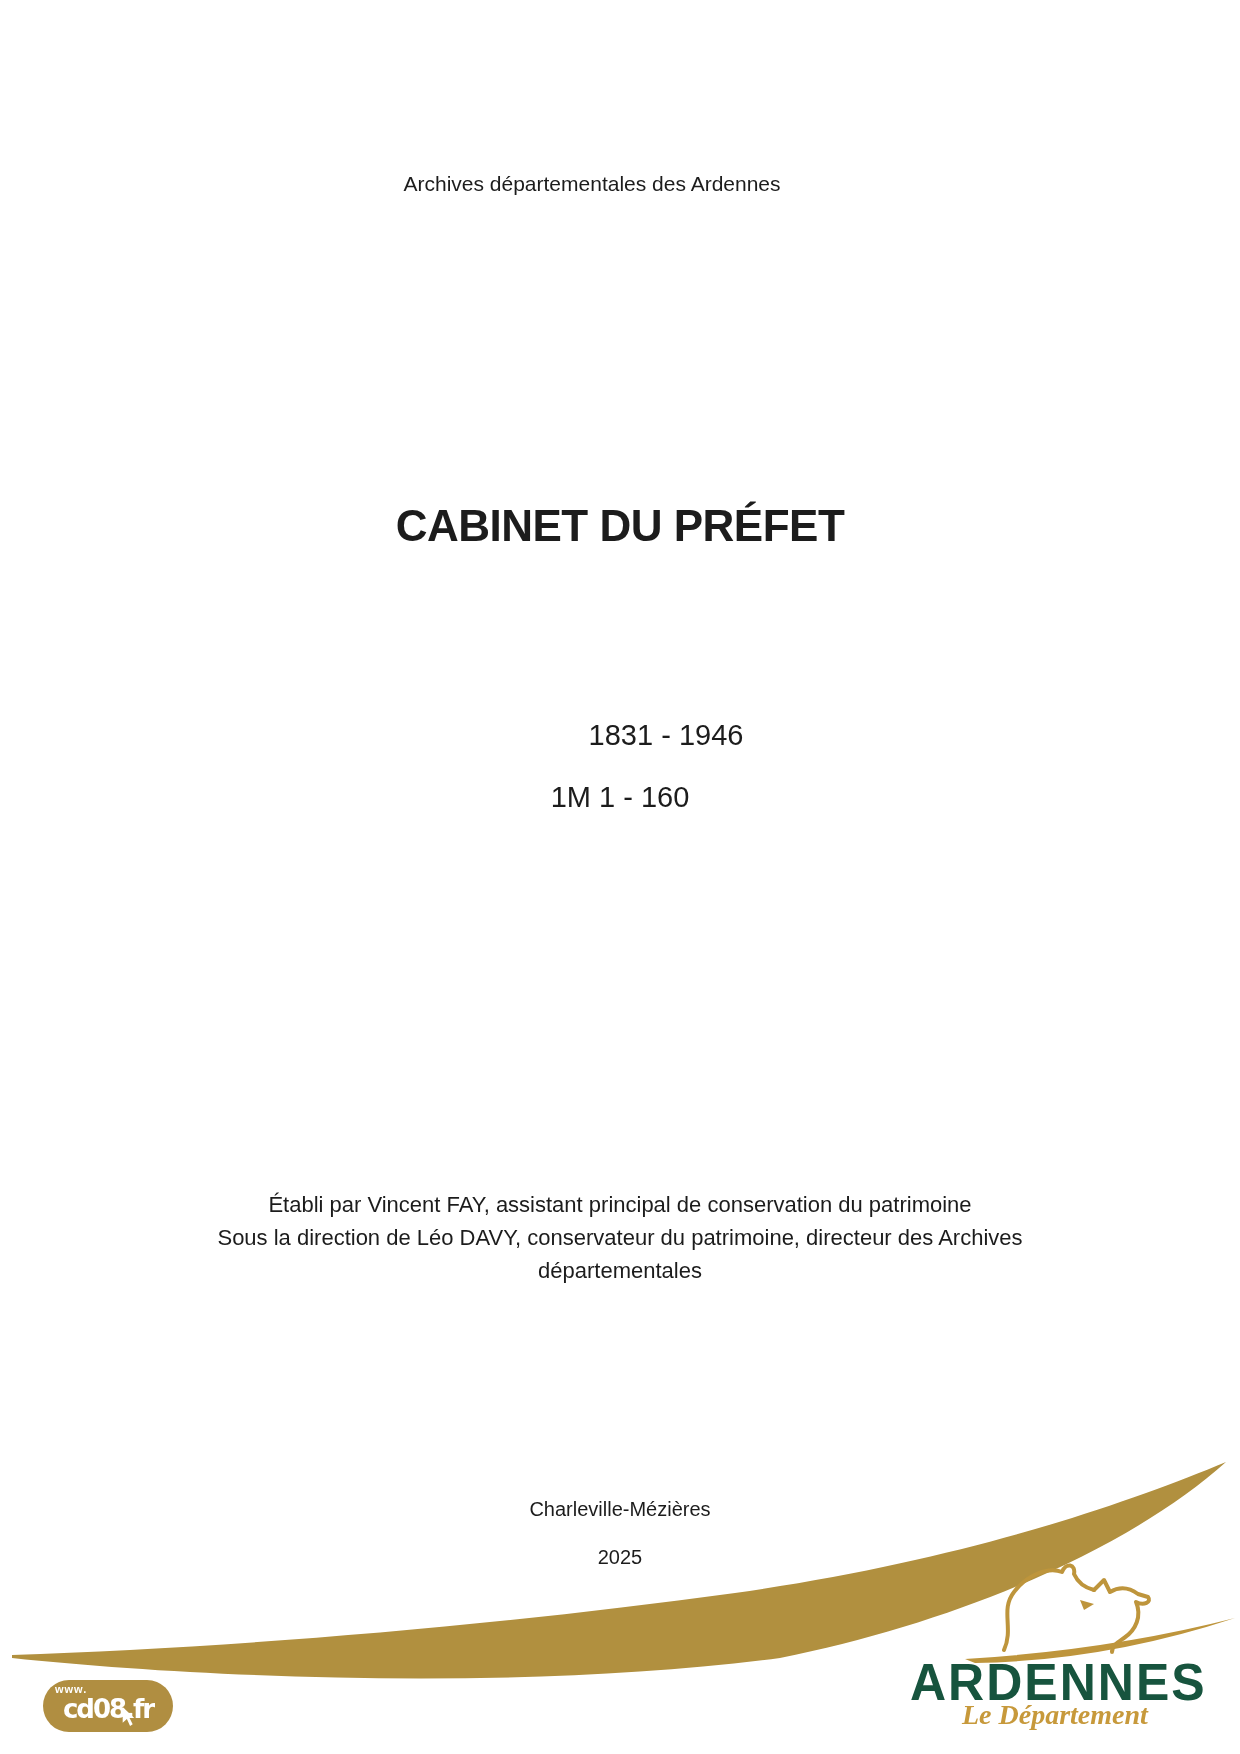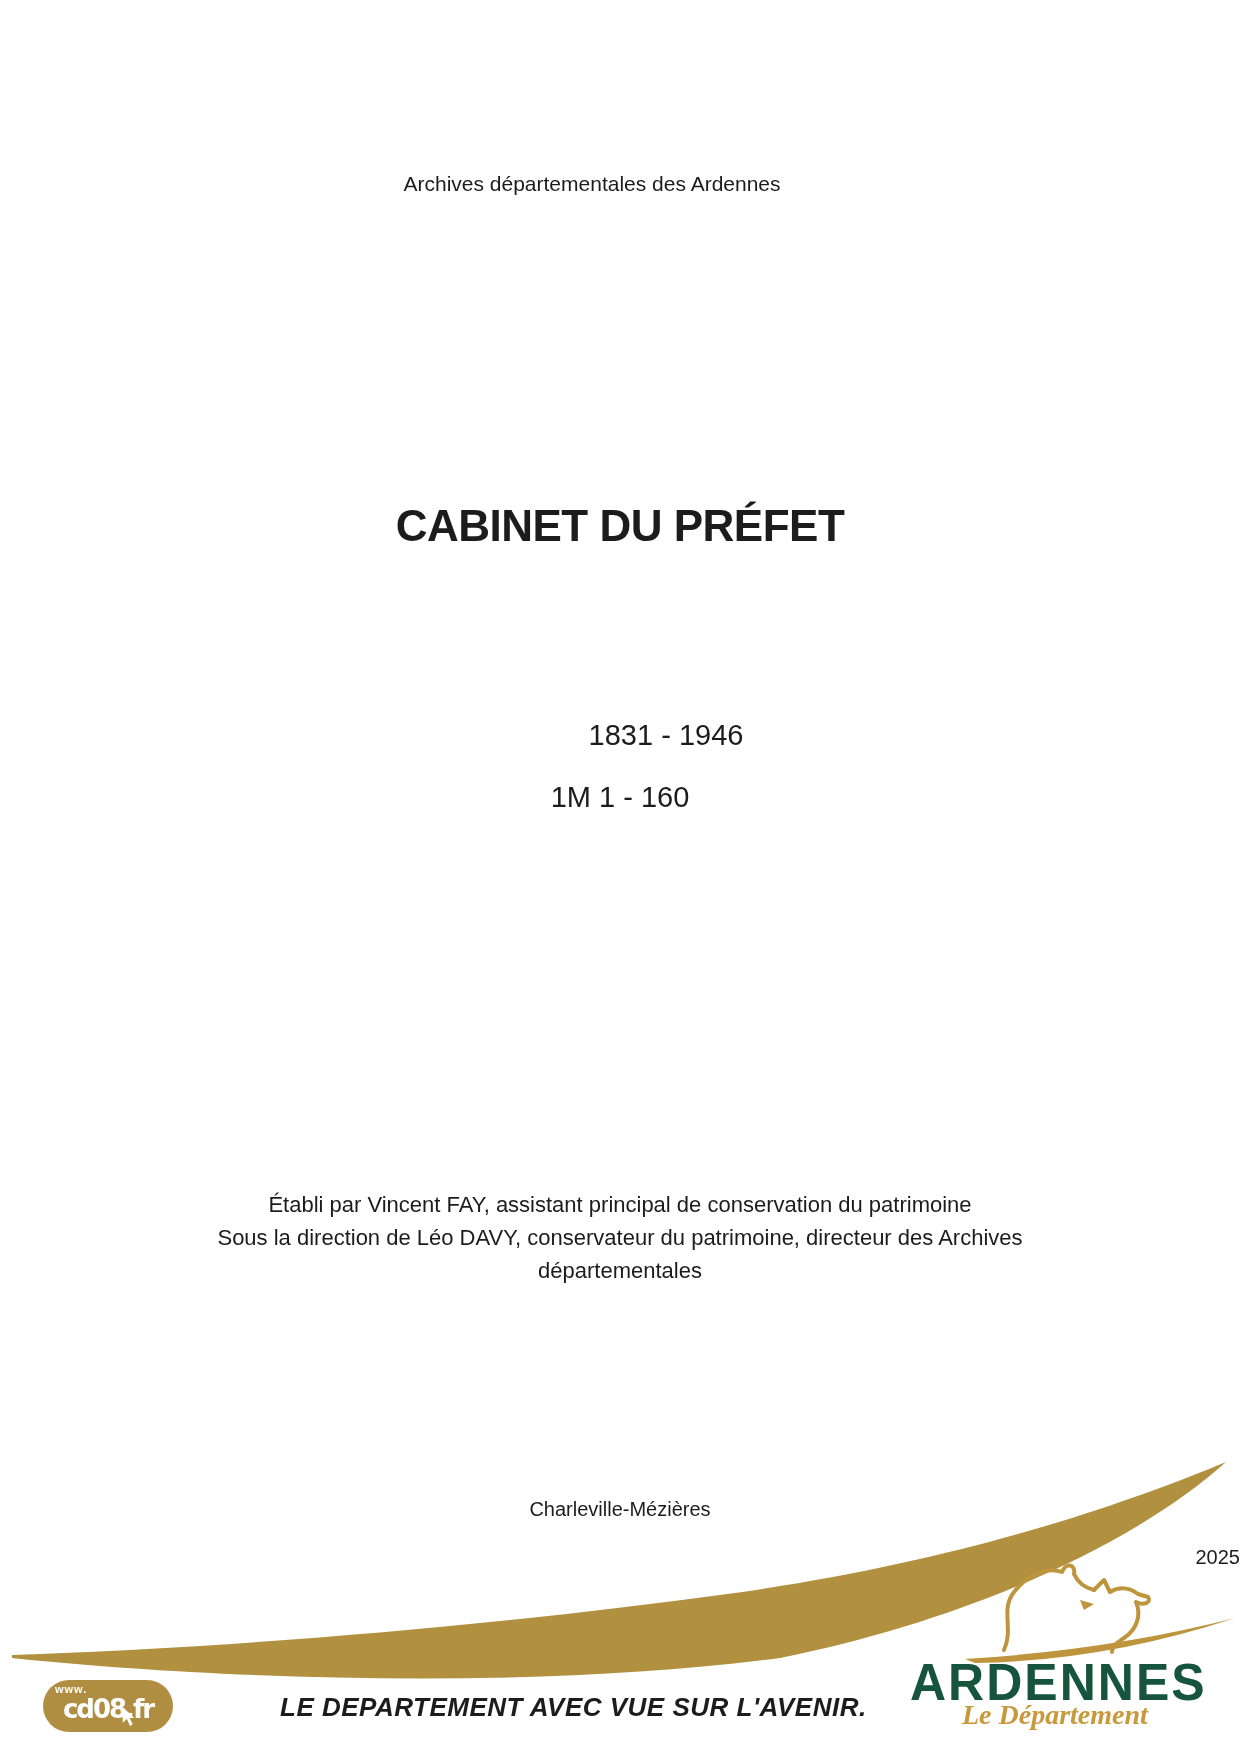--- a/index.html
+++ b/index.html
@@ -12,21 +12,21 @@
     font-family:"Liberation Sans", sans-serif;
     color:#1c1c1c;
   }
   .centered{position:absolute;left:0;width:100%;text-align:center;}
   .institution{top:172px;font-size:21px;padding-right:56px;box-sizing:border-box;}
   .doc-title{top:501px;font-size:44px;font-weight:bold;letter-spacing:-0.5px;}
   .date-range{top:719px;font-size:29px;padding-left:46px;}
   .reference{top:781px;font-size:29px;}
   .credits{top:1188px;font-size:22px;line-height:33px;}
   .place{top:1498px;font-size:20px;}
-  .year{top:1546px;font-size:20px;text-align:right;}
+  .year{top:1546px;font-size:20px;}
 
   .art{position:absolute;left:0;top:0;width:1240px;height:1754px;pointer-events:none;}
 
   
   .cd08{
     position:absolute;left:43px;top:1680px;width:130px;height:52px;
     border-radius:26px;background:#B08E41;
   }
   .cd08 .www{
     position:absolute;left:12px;top:3px;
@@ -110,19 +110,18 @@
   <div class="centered year">2025</div>
 
   <div class="cd08">
     <span class="www">www.</span>
     <span class="label">cd08.fr</span>
     <svg class="cursor" width="16" height="20" viewBox="0 0 12 19">
       <polygon points="0,0 0,15 4,11.5 7,18 9.5,16.5 6.5,10.5 11,10.5" fill="#ffffff"></polygon>
     </svg>
   </div>
 
-  <div class="slogan">LE DEPARTEMENT AVEC VUE SUR L'AVENIR.</div>
 
   <div class="ardennes-name">ARDENNES</div>
 
   <div class="ardennes-sub">Le Département</div>
 
 </div>
 
 </body></html>

